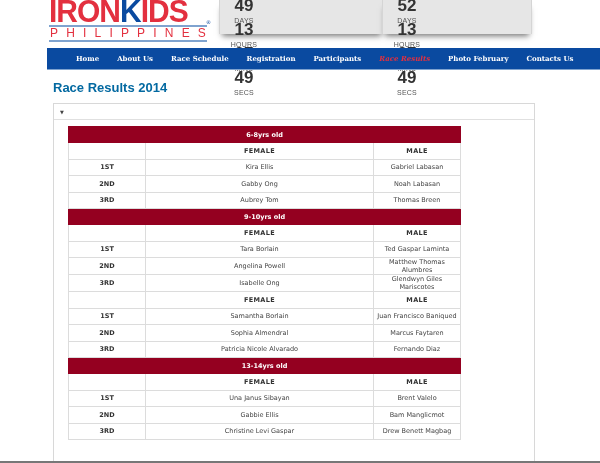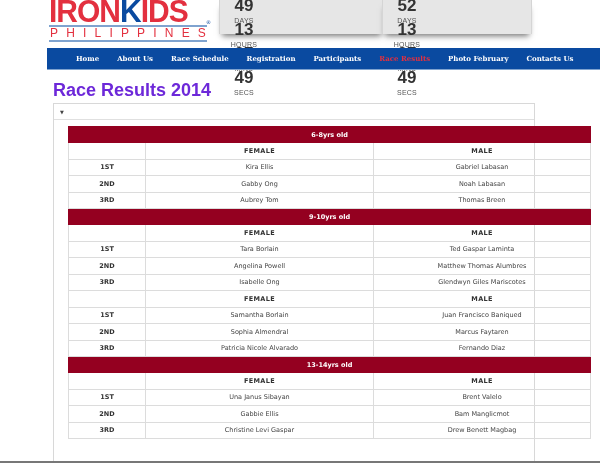--- a/index.html
+++ b/index.html
@@ -21,30 +21,30 @@
   .countdown { position: absolute; top: 0; height: 34px; background: #e6e6e6; display: flex; justify-content: space-around; align-items: flex-start; padding: 0 6px; box-shadow: 0 5px 6px -3px rgba(0,0,0,0.55); border-left: 1px solid #d5d5d5; border-right: 1px solid #d5d5d5; flex-direction: column; }
   .countdown.c1 { left: 219px; width: 165px; }
   .countdown.c2 { left: 382px; width: 150px; }
   .cd-unit { display: flex; flex-direction: column; align-items: center; width: 36px; }
   .cd-num { font-family: "Liberation Sans", sans-serif; font-size: 17px; font-weight: bold; color: #333; line-height: 16px; margin-top: -2px; }
   .cd-label { font-family: "Liberation Sans", sans-serif; font-size: 7px; color: #555; margin-top: 3px; letter-spacing: 0.2px; }
 
   
   .nav { position: absolute; left: 47px; top: 48px; width: 560px; height: 22px; background: #0a4aa0; border-bottom: 1px solid #7fa3cf; display: flex; align-items: center; padding-left: 29px; }
   .nav-item { font-family: "DejaVu Serif", serif; font-weight: bold; font-size: 7px; color: #ffffff; margin-right: 18px; white-space: nowrap; cursor: pointer; }
-  .nav-item.active { color: #e3303f; }
+  .nav-item.active { color: #e3303f; font-style: italic; }
 
   
-  .page-title { position: absolute; left: 53px; top: 80px; font-family: "Liberation Sans", sans-serif; font-weight: bold; font-size: 18px; color: #6d28d9; }
+  .page-title { position: absolute; left: 53px; top: 80px; font-family: "Liberation Sans", sans-serif; font-weight: bold; font-size: 13px; color: #0369a1; }
   .panel { position: absolute; left: 53px; top: 103px; width: 482px; height: 370px; border: 1px solid #d8d8d8; background: #fff; }
   .panel-header { height: 16px; border-bottom: 1px solid #e0e0e0; display: flex; align-items: center; padding-left: 6px; font-size: 7px; color: #555; }
   .caret { font-size: 5px; color: #444; margin-right: 5px; }
   .bottom-bar { position: absolute; left: 0; top: 461px; width: 600px; height: 2px; background: #777; }
 
-  .results { position: absolute; left: 68px; top: 126px; width: 523px; border-collapse: collapse; }
+  .results { position: absolute; left: 68px; top: 126px; width: 393px; border-collapse: collapse; }
   .results td { border: 1px solid #dcdcdc; height: 16.5px; font-size: 6.5px; color: #444; text-align: center; vertical-align: middle; }
   .results tr.group td { background: #940020; color: #ffffff; font-weight: bold; height: 16px; border: 1px solid #940020; font-size: 6.5px; }
   .results td.place { width: 77px; font-weight: bold; color: #333; }
   .results td.head { font-weight: bold; color: #333; letter-spacing: 0.3px; }
   .results td.female { width: 228px; }
 </style>
 </head>
 <body>
 
 <div class="header">

